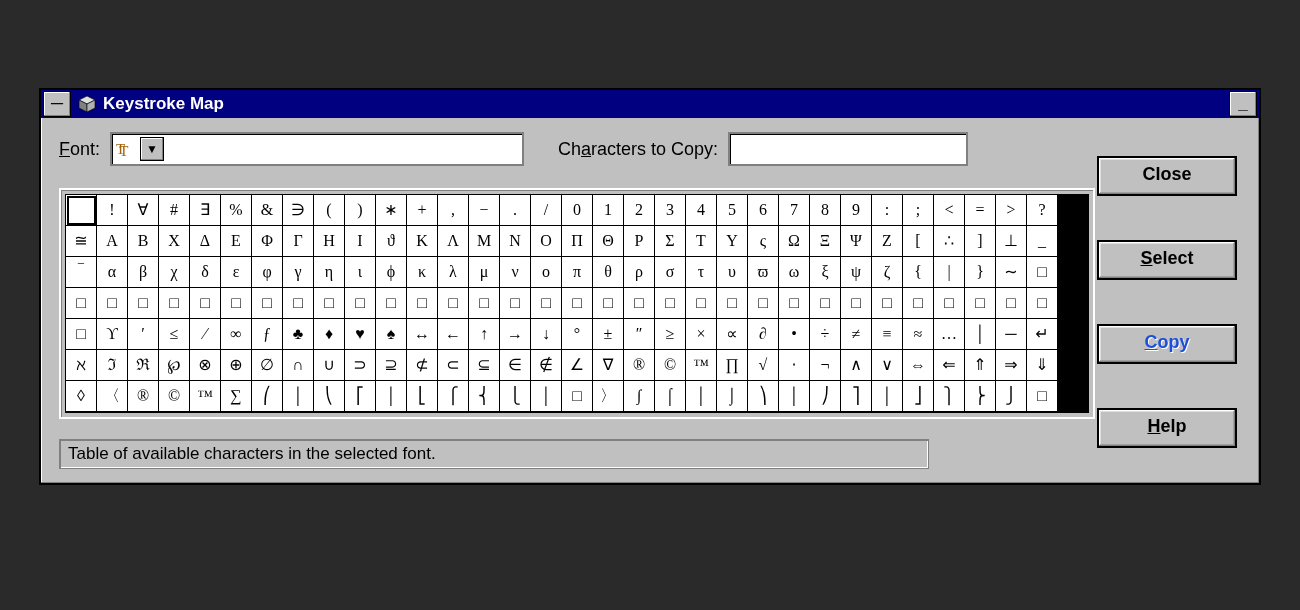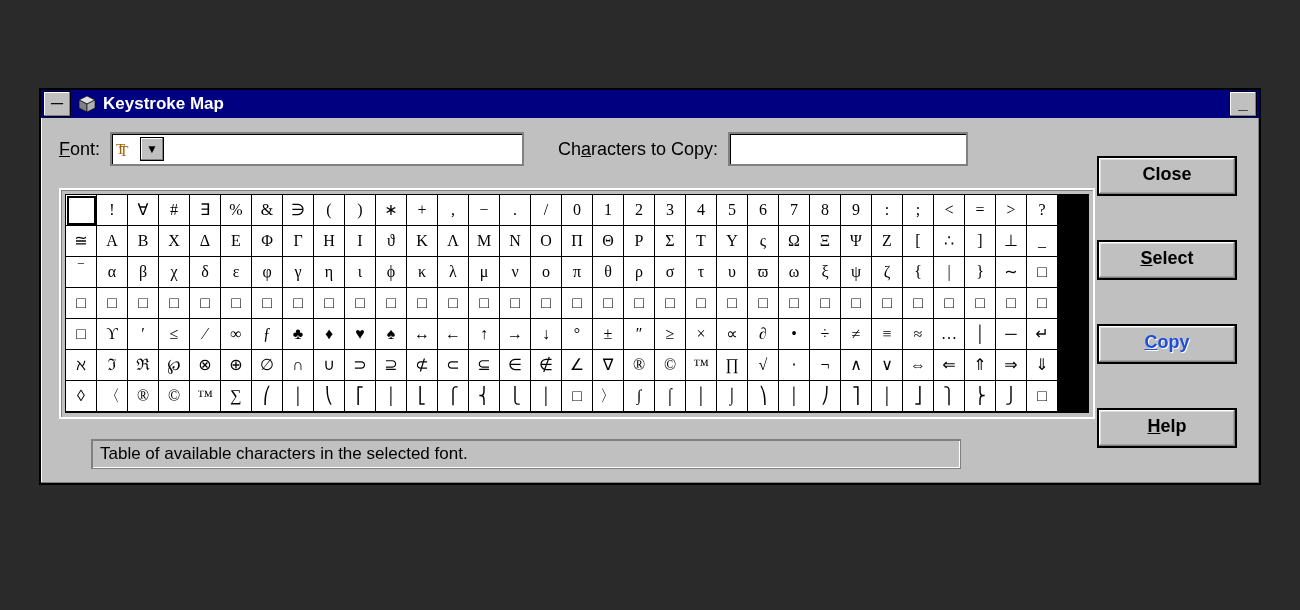--- a/index.html
+++ b/index.html
@@ -107,21 +107,21 @@
   .cell{
     background:#fff;
     border-right:1px solid #000;
     border-bottom:1px solid #000;
     display:flex;align-items:center;justify-content:center;
     font-size:16px;line-height:1;
     font-family:"Segoe UI Symbol","Arial Unicode MS","Times New Roman",serif;
   }
   .cell.sel{outline:2px solid #000;outline-offset:-3px;}
   .statusrow{
-    display:flex;margin-top:20px;gap:28px;margin-left:32px;
+    display:flex;margin-top:20px;gap:28px;
   }
   .status{
     background:#c0c0c0;height:30px;
     border:1px solid #808080;
     box-shadow:inset 1px 1px 0 #808080, inset -1px -1px 0 #fff;
     padding:4px 8px;font-size:17px;
     box-sizing:border-box;
   }
   .status.help{flex:0 0 870px;}
   .status.key{flex:1;}

